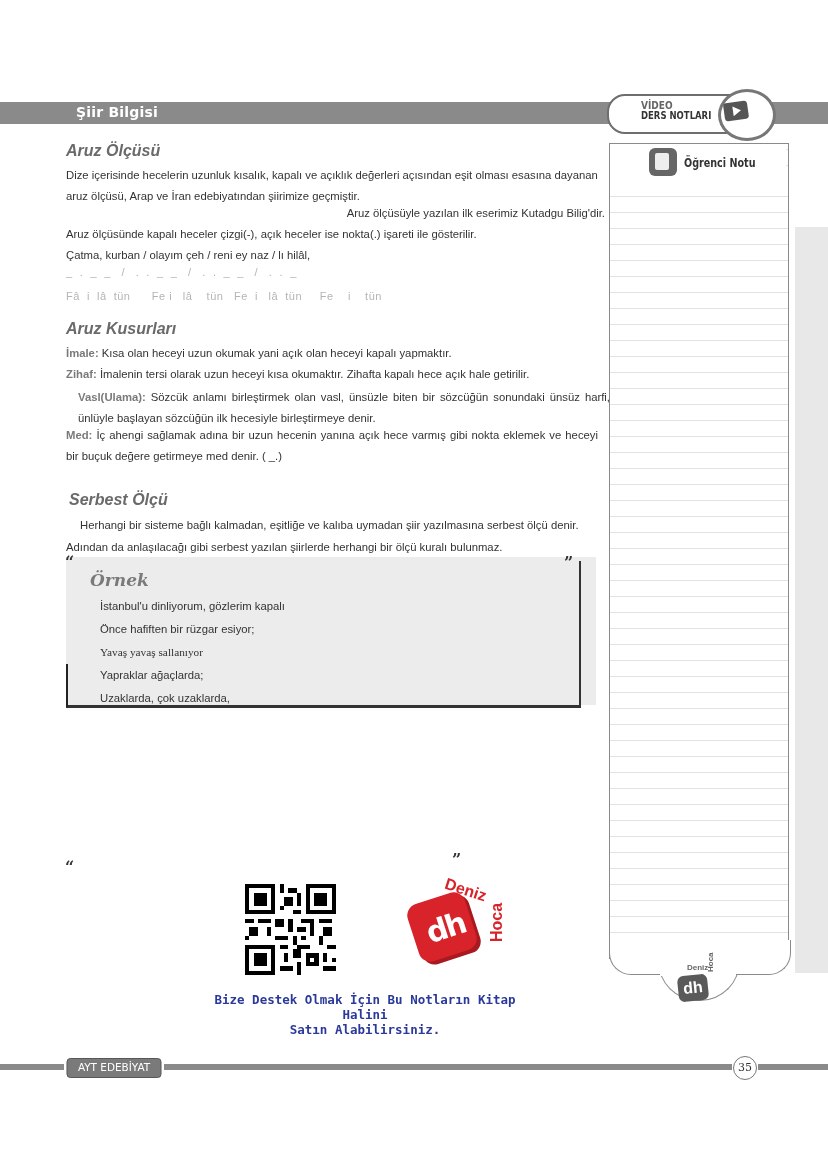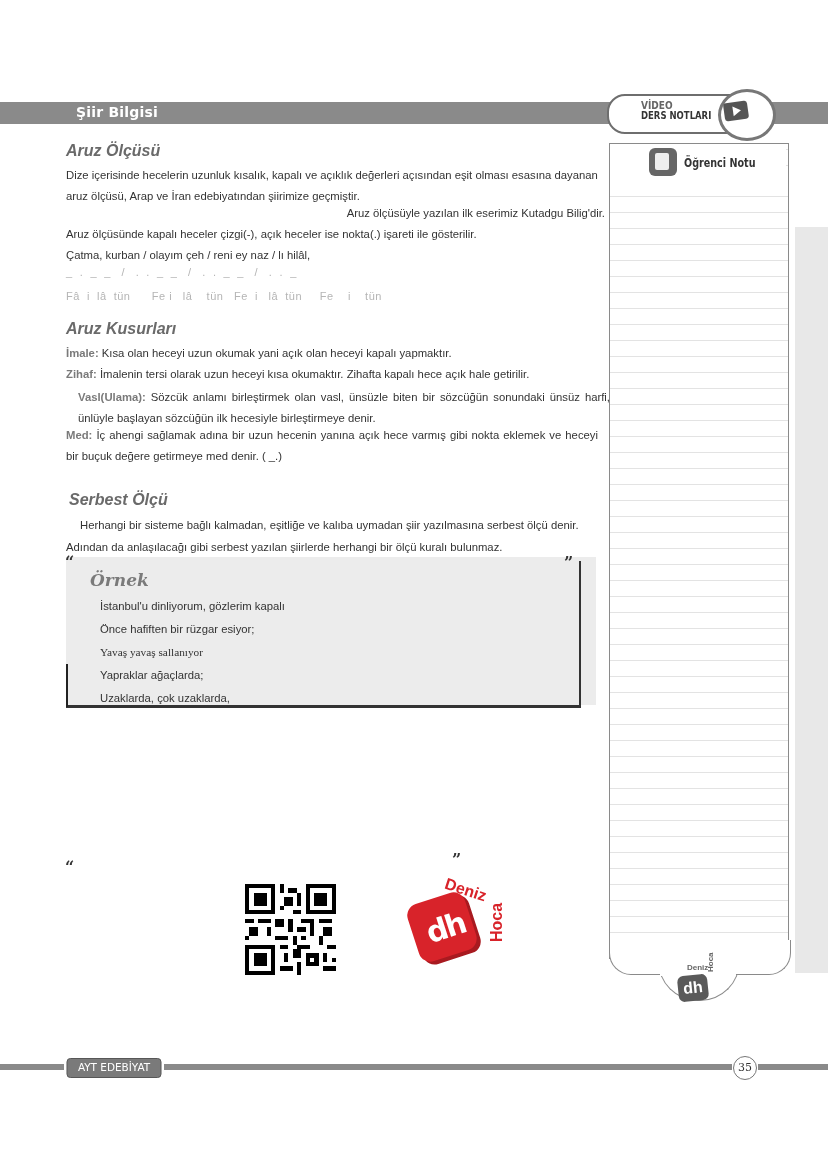--- a/index.html
+++ b/index.html
@@ -184,19 +184,21 @@
     </g>
   </svg>
 </div>
 
 <div class="abs dh-box"></div>
 <div class="abs dh-text">dh</div>
 <div class="abs deniz">Deniz</div>
 <div class="abs hoca">Hoca</div>
 
 <div class="abs promo">
+  <div>Bize Destek Olmak İçin Bu Notların Kitap Halini</div>
+  <div>Satın Alabilirsiniz.</div>
 </div>
 
 <div class="abs foot-line" style="left:0; width:64px;"></div>
 <div class="abs foot-line" style="left:164px; width:568px;"></div>
 <div class="abs foot-line" style="left:758px; width:70px;"></div>
 <div class="abs foot-label">AYT EDEBİYAT</div>
 <div class="abs page-num">35</div>
 
 </body></html>

